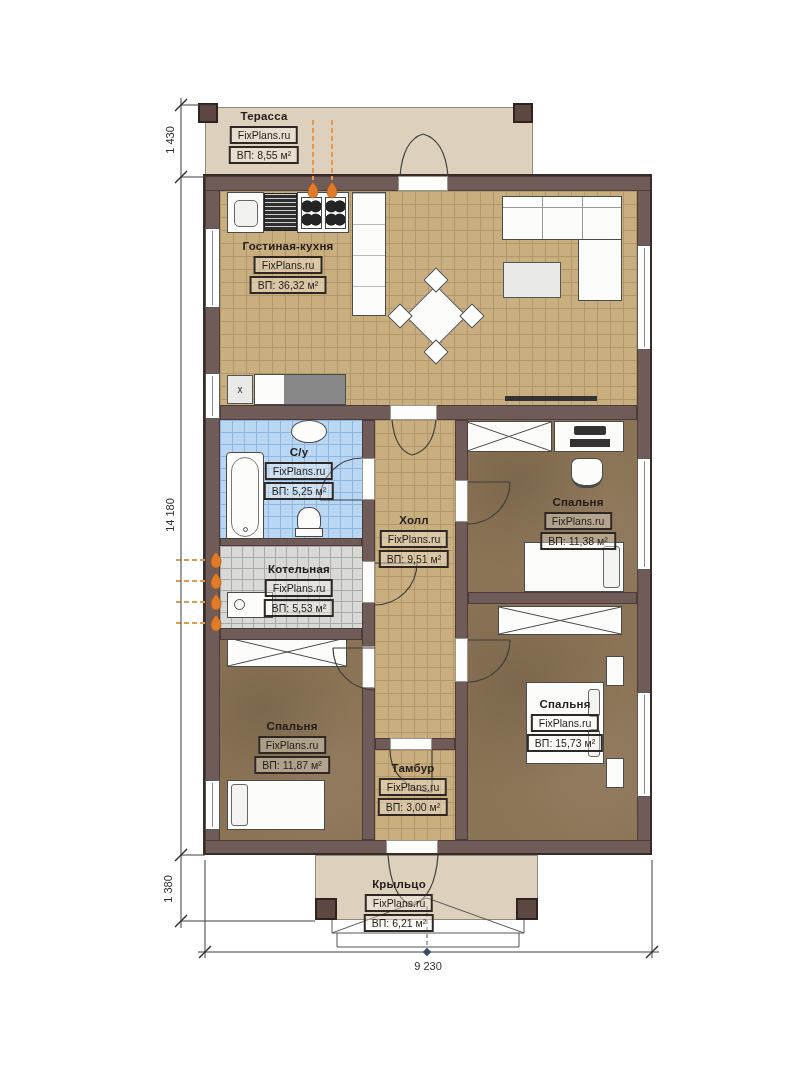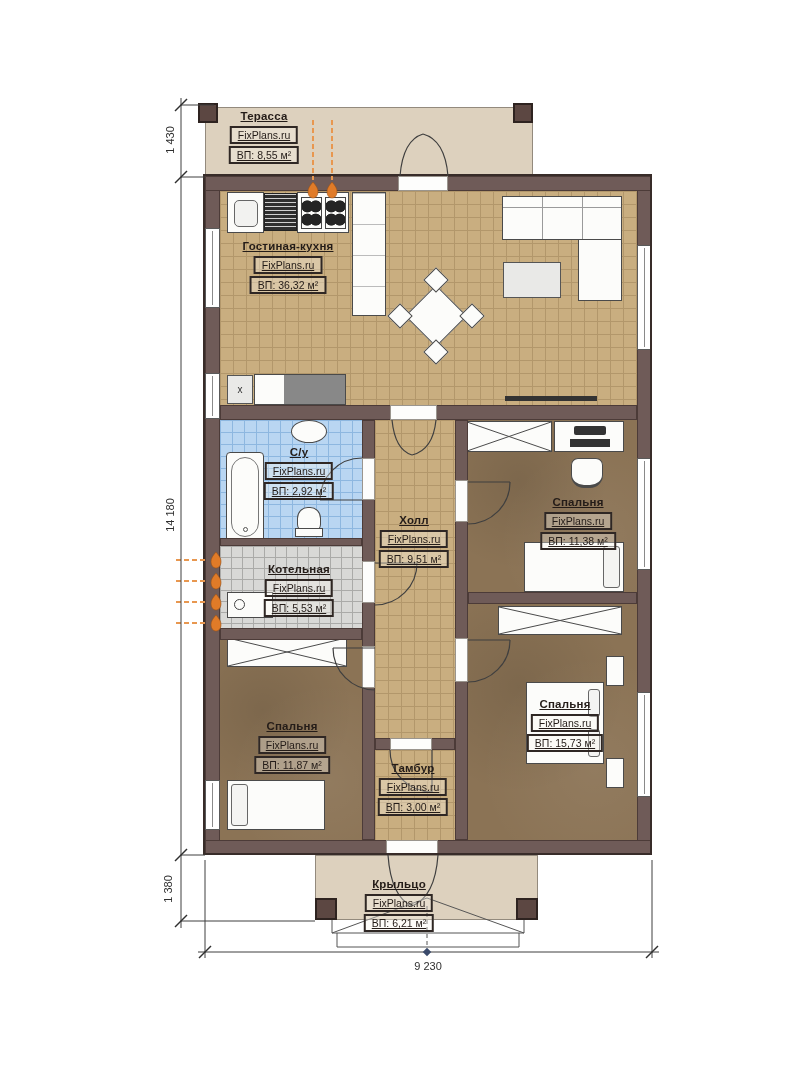--- a/index.html
+++ b/index.html
@@ -27,21 +27,21 @@
   
   .win{background:#fff;border:1px solid #5a5a5a;z-index:12;}
   .win-v:after{content:"";position:absolute;top:2px;bottom:2px;left:50%;width:1px;margin-left:-.5px;background:#8a8a8a;}
   .opening{background:#fdfdfc;border:1px solid #9a958e;z-index:12;}
   
   .furn{background:#fcfcfa;border:1px solid #4a4a4a;z-index:8;}
   .furn-light{background:#e9e9e7;border:1px solid #555;z-index:8;}
   .dark{background:#333;z-index:8;}
   .xsvg{position:absolute;inset:0;width:100%;height:100%;}
   
-  .room-label{position:absolute;transform:translateX(-50%);text-align:center;z-index:30;color:#241c18;text-decoration:underline;}
+  .room-label{position:absolute;transform:translateX(-50%);text-align:center;z-index:30;color:#241c18;}
   .rl-title{font-size:11.5px;font-weight:bold;white-space:nowrap;margin-bottom:2px;letter-spacing:.2px;}
   .rl-box{display:inline-block;border:2px solid #2f2724;padding:0px 6px;font-size:10.5px;line-height:14px;
           background:rgba(250,246,238,.35);white-space:nowrap;margin-top:2px;}
   .rl-col{display:flex;flex-direction:column;align-items:center;}
   
   .dim{position:absolute;font-size:11px;color:#2f2f2f;z-index:30;white-space:nowrap;}
   .dim-v{transform:translate(-50%,-50%) rotate(-90deg);}
   .dim-h{transform:translate(-50%,-50%);}
   svg.overlay{position:absolute;left:0;top:0;z-index:20;pointer-events:none;}
 </style>
@@ -258,21 +258,21 @@
     <div class="rl-title">Гостиная-кухня</div>
     <div class="rl-col">
         <span class="rl-box">FixPlans.ru</span>
     <span class="rl-box">ВП: 36,32 м²</span>
       </div>
   </div>
   <div class="room-label" style="left:295px;top:446px;padding-left:8px;">
     <div class="rl-title">С/у</div>
     <div class="rl-col">
         <span class="rl-box">FixPlans.ru</span>
-    <span class="rl-box">ВП: 2,92 м²</span>
+    <span class="rl-box">ВП: 5,25 м²</span>
       </div>
   </div>
   <div class="room-label" style="left:414px;top:514px;">
     <div class="rl-title">Холл</div>
     <div class="rl-col">
         <span class="rl-box">FixPlans.ru</span>
     <span class="rl-box">ВП: 9,51 м²</span>
       </div>
   </div>
   <div class="room-label" style="left:578px;top:496px;">

